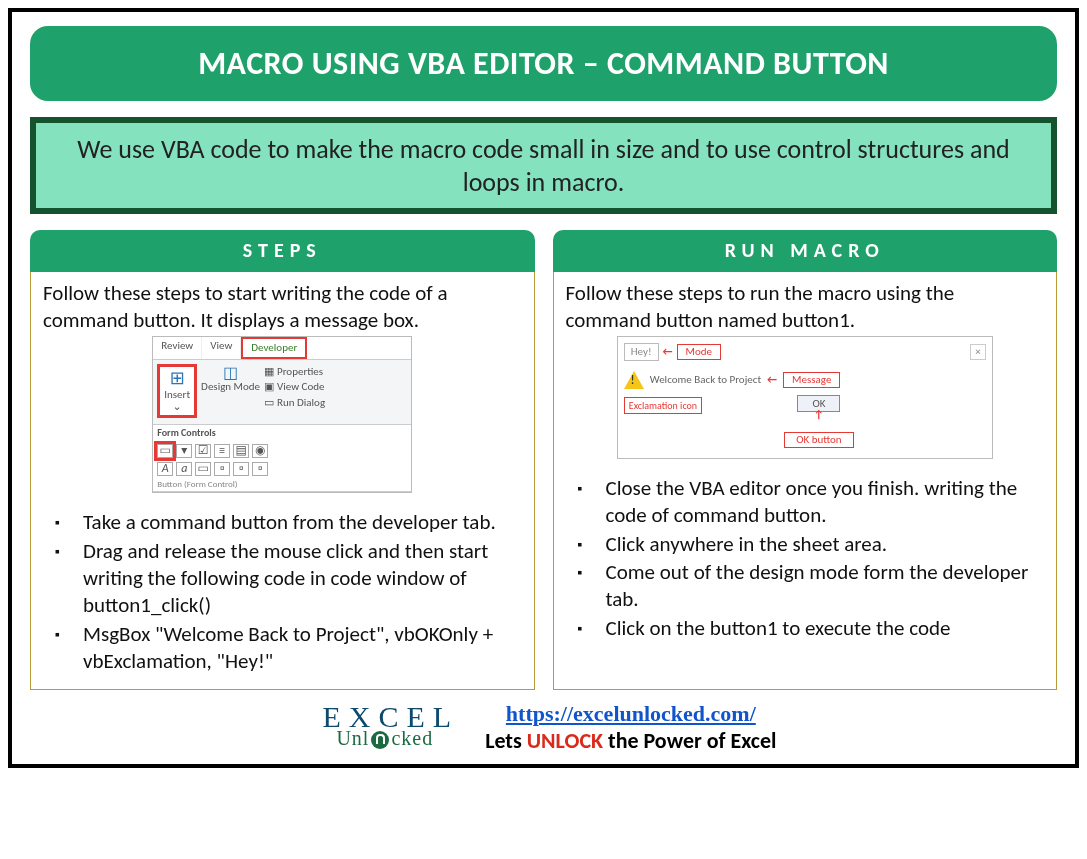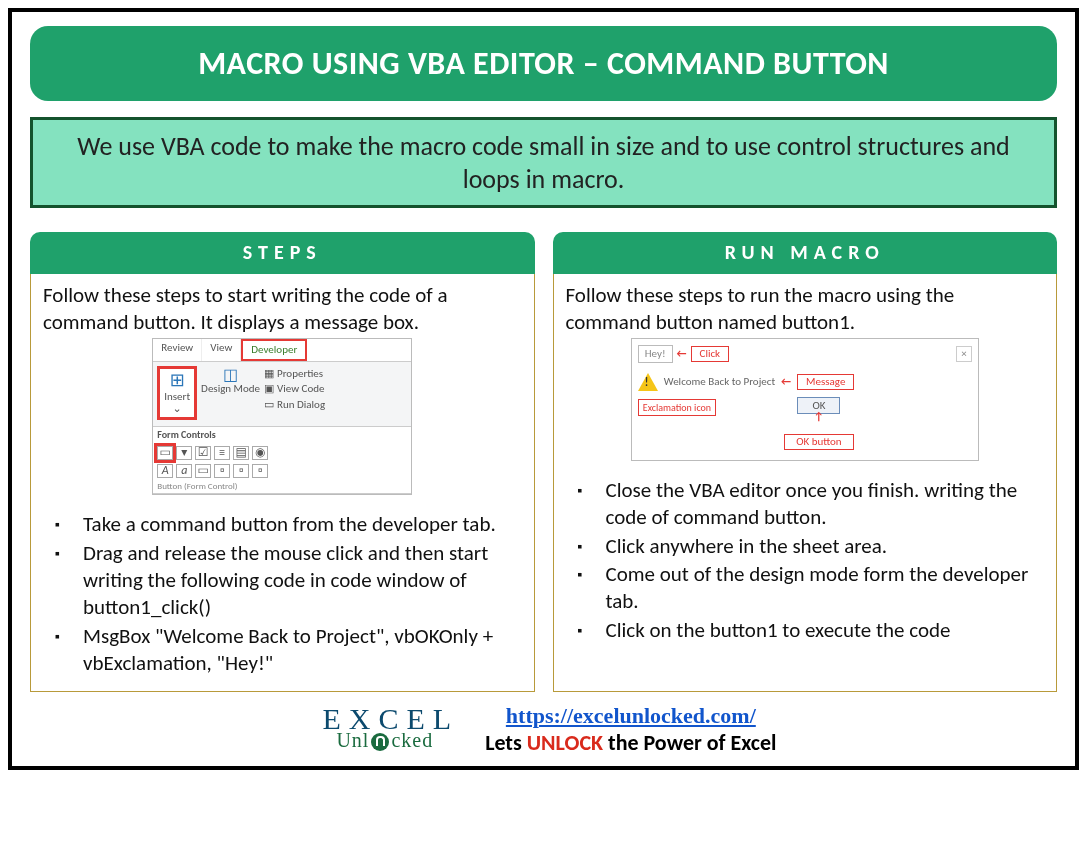--- a/index.html
+++ b/index.html
@@ -19,21 +19,21 @@
     border-radius: 18px;
     color: #fff;
     font-size: 32px;
     font-weight: bold;
     text-align: center;
     padding: 18px 10px;
     letter-spacing: 0.5px;
   }
   .subtitle-bar {
     background: #84e2bf;
-    border: 3px solid #14532d;
+    border: 6px solid #14532d;
     margin-top: 16px;
     padding: 10px 22px;
     font-size: 26px;
     color: #222;
     text-align: center;
     line-height: 1.25;
   }
   .columns {
     display: flex;
     gap: 18px;
@@ -46,21 +46,20 @@
   }
   .col-header {
     background: #1fa16b;
     color: #fff;
     font-weight: bold;
     font-size: 20px;
     letter-spacing: 6px;
     text-align: center;
     padding: 8px 0 10px 0;
     border-radius: 10px 10px 0 0;
-    margin-top: 8px;
   }
   .col-body {
     border: 1px solid #b89a3a;
     border-top: none;
     padding: 8px 12px 12px 12px;
     font-size: 21px;
     color: #111;
     line-height: 1.28;
     flex: 1;
   }
@@ -147,21 +146,21 @@
     background: #fff;
   }
   .fc-cell.sel { outline: 3px solid #e53935; }
   .fc-caption { font-size: 9px; color: #888; padding-left: 4px; padding-bottom:2px; }
 
   
   .msgbox-mock {
     display: inline-block;
     border: 1px solid #bbb;
     background: #fff;
-    width: 348px;
+    width: 376px;
     padding: 6px 6px 10px 6px;
     font-size: 11px;
     color: #555;
     text-align: left;
     position: relative;
   }
   .mb-top {
     display: flex;
     align-items: center;
     gap: 4px;
@@ -358,21 +357,21 @@
     <div class="col">
       <div class="col-header">RUN MACRO</div>
       <div class="col-body">
         <div>Follow these steps to run the macro using the command button named button1.</div>
 
         <div class="img-wrap">
           <div class="msgbox-mock">
             <div class="mb-top">
               <span class="mb-hey">Hey!</span>
               <span class="mb-arrow-l">←</span>
-              <span class="mb-label">Click</span>
+              <span class="mb-label">Mode</span>
               <span class="mb-x">×</span>
             </div>
             <div class="mb-msg-row">
               <span class="mb-tri"></span>
               <span class="mb-msgtext">Welcome Back to Project</span>
               <span class="mb-arrow-l">←</span>
               <span class="mb-label">Message</span>
             </div>
             <div class="mb-lower">
               <div class="mb-excl">Exclamation icon</div>

